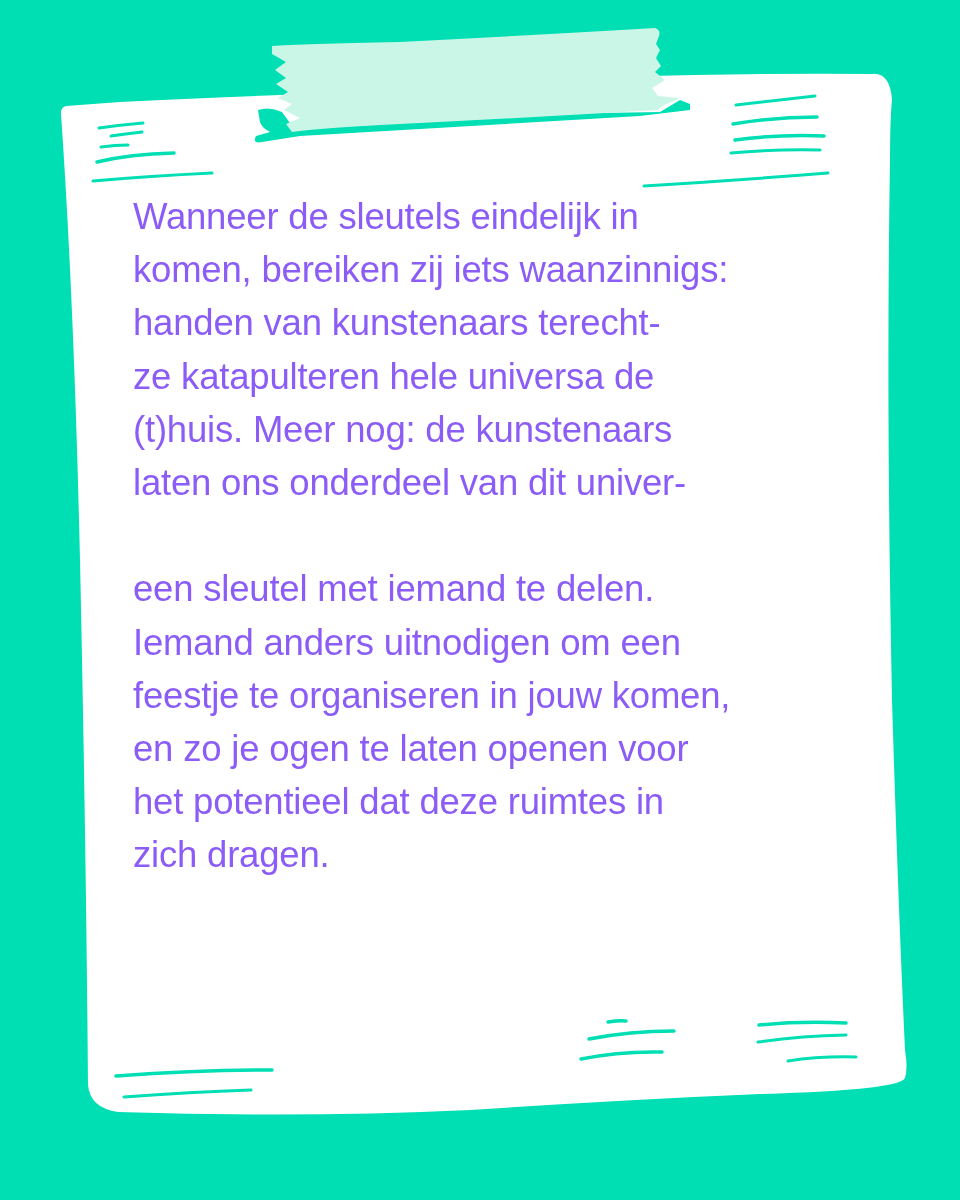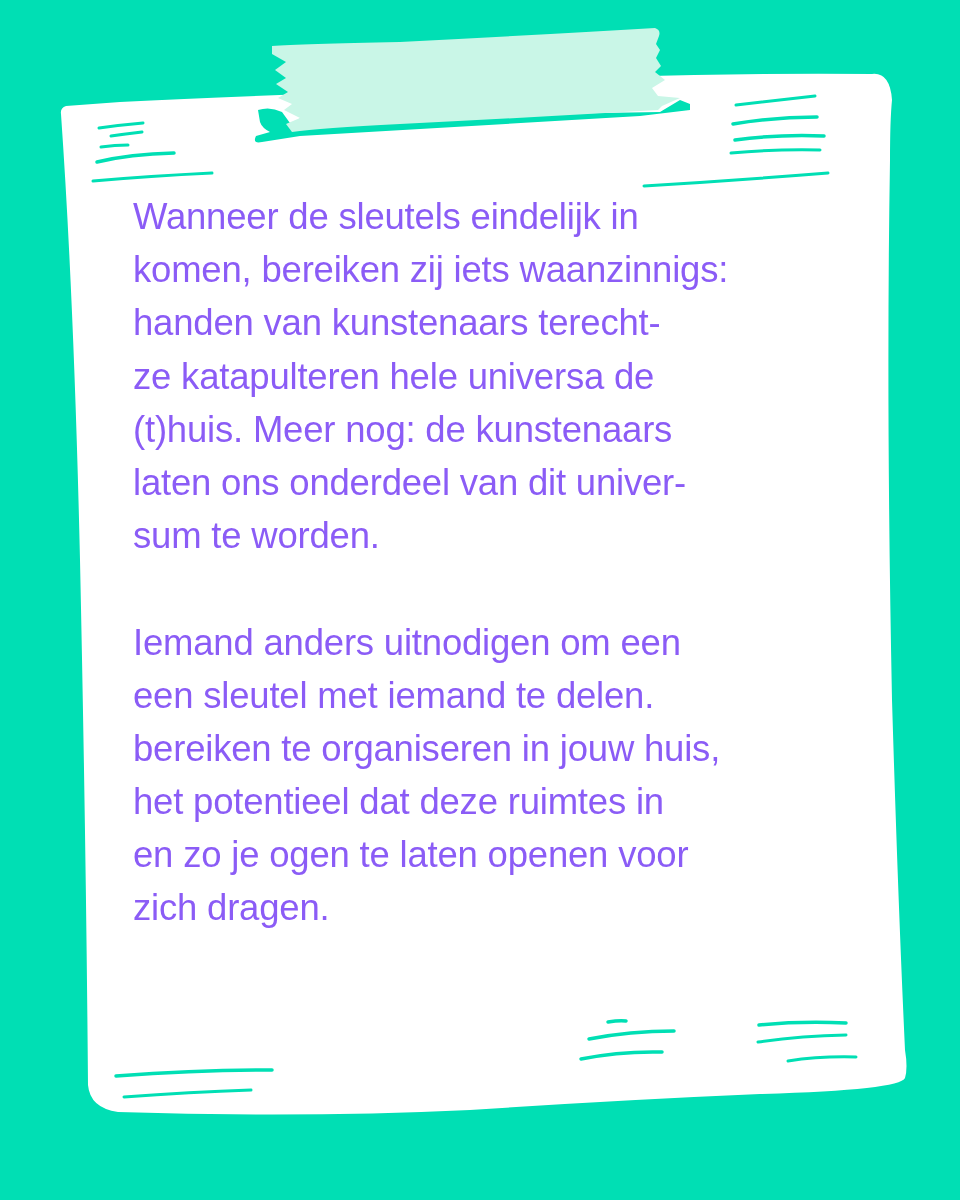--- a/index.html
+++ b/index.html
@@ -115,24 +115,23 @@
 </svg>
 
 <div class="text-block">
   <div>
     <span class="line">Wanneer de sleutels eindelijk in</span>
     <span class="line">komen, bereiken zij iets waanzinnigs:</span>
     <span class="line">handen van kunstenaars terecht-</span>
     <span class="line">ze katapulteren hele universa de</span>
     <span class="line">(t)huis. Meer nog: de kunstenaars</span>
     <span class="line">laten ons onderdeel van dit univer-</span>
-    <span class="line">sum te worden.</span>
   </div>
   <span class="para-gap"></span>
   <div>
+    <span class="line">een sleutel met iemand te delen.</span>
     <span class="line">Iemand anders uitnodigen om een</span>
-    <span class="line">een sleutel met iemand te delen.</span>
-    <span class="line">bereiken te organiseren in jouw huis,</span>
+    <span class="line">feestje te organiseren in jouw komen,</span>
+    <span class="line">en zo je ogen te laten openen voor</span>
     <span class="line">het potentieel dat deze ruimtes in</span>
-    <span class="line">en zo je ogen te laten openen voor</span>
     <span class="line">zich dragen.</span>
   </div>
 </div>
 
 </body></html>

